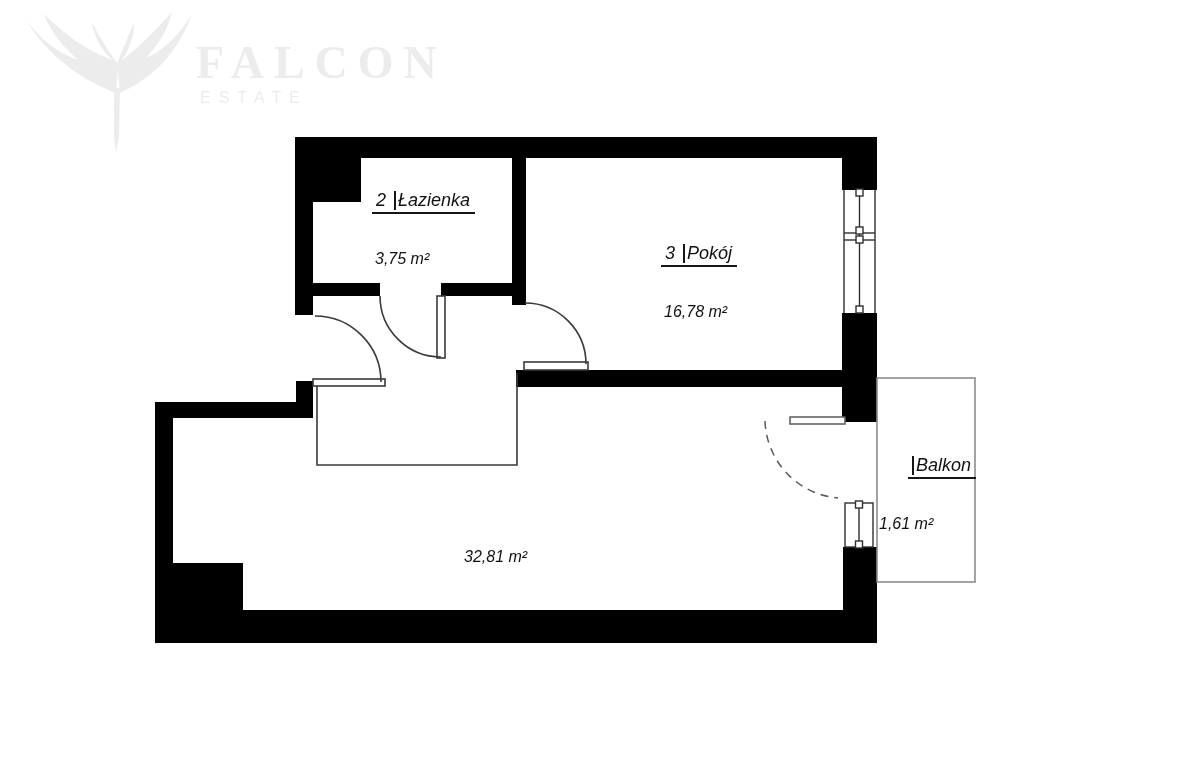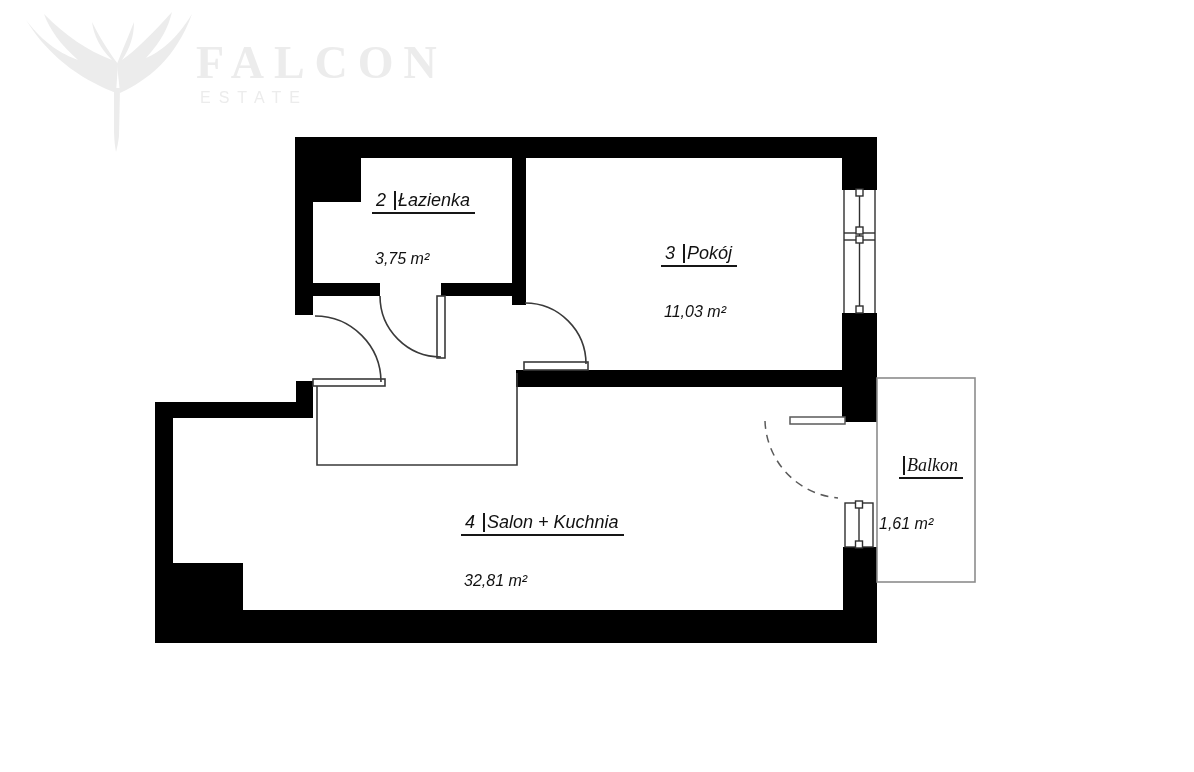--- a/index.html
+++ b/index.html
@@ -7,21 +7,21 @@
        font-family:"Liberation Sans",sans-serif;}
   .stage{position:absolute;left:0;top:0;width:978px;height:772px;}
   svg.plan{position:absolute;left:0;top:0;}
   .room-label{position:absolute;color:#111;font-style:italic;white-space:nowrap;}
   .room-title{display:inline-block;border-bottom:2px solid #161616;
               padding:0 5px 1px 4px;font-size:18px;line-height:21px;font-weight:500;}
   .room-number{display:inline-block;}
   .room-sep{display:inline-block;width:2px;height:19px;background:#161616;
             margin:0 2px -4px 8px;}
   .room-sep.first{margin-left:0;}
-  .room-title.no-number{margin-left:23px;font-family:Liberation Serif, serif;}
+  .room-title.no-number{margin-left:32px;}
   .room-area{font-size:16px;line-height:19px;padding:3px 0 0 3px;margin-top:32px;}
 </style>
 </head>
 <body>
 
 <div class="stage">
 
   <svg class="plan" width="1194" height="772" viewBox="0 0 1194 772">
 
     <g>
@@ -103,26 +103,25 @@
     </g>
   </svg>
 
   <div class="room-label" style="left:372px;top:190px">
     <div class="room-title"><span class="room-number">2</span><span class="room-sep"></span><span class="room-name-text">Łazienka</span></div>
     <div class="room-area">3,75 m²</div>
   </div>
 
   <div class="room-label" style="left:661px;top:243px">
     <div class="room-title"><span class="room-number">3</span><span class="room-sep"></span><span class="room-name-text">Pokój</span></div>
-    <div class="room-area">11,03 m²</div>
+    <div class="room-area">16,78 m²</div>
   </div>
 
 
   <div class="room-label" style="left:461px;top:512px">
-    <div class="room-title"><span class="room-number">4</span><span class="room-sep"></span><span class="room-name-text">Salon + Kuchnia</span></div>
     <div class="room-area">32,81 m²</div>
   </div>
 
   <div class="room-label" style="left:876px;top:455px">
     <div class="room-title no-number"><span class="room-number"></span><span class="room-sep first"></span><span class="room-name-text">Balkon</span></div>
     <div class="room-area">1,61 m²</div>
   </div>
 
 </div>
 

